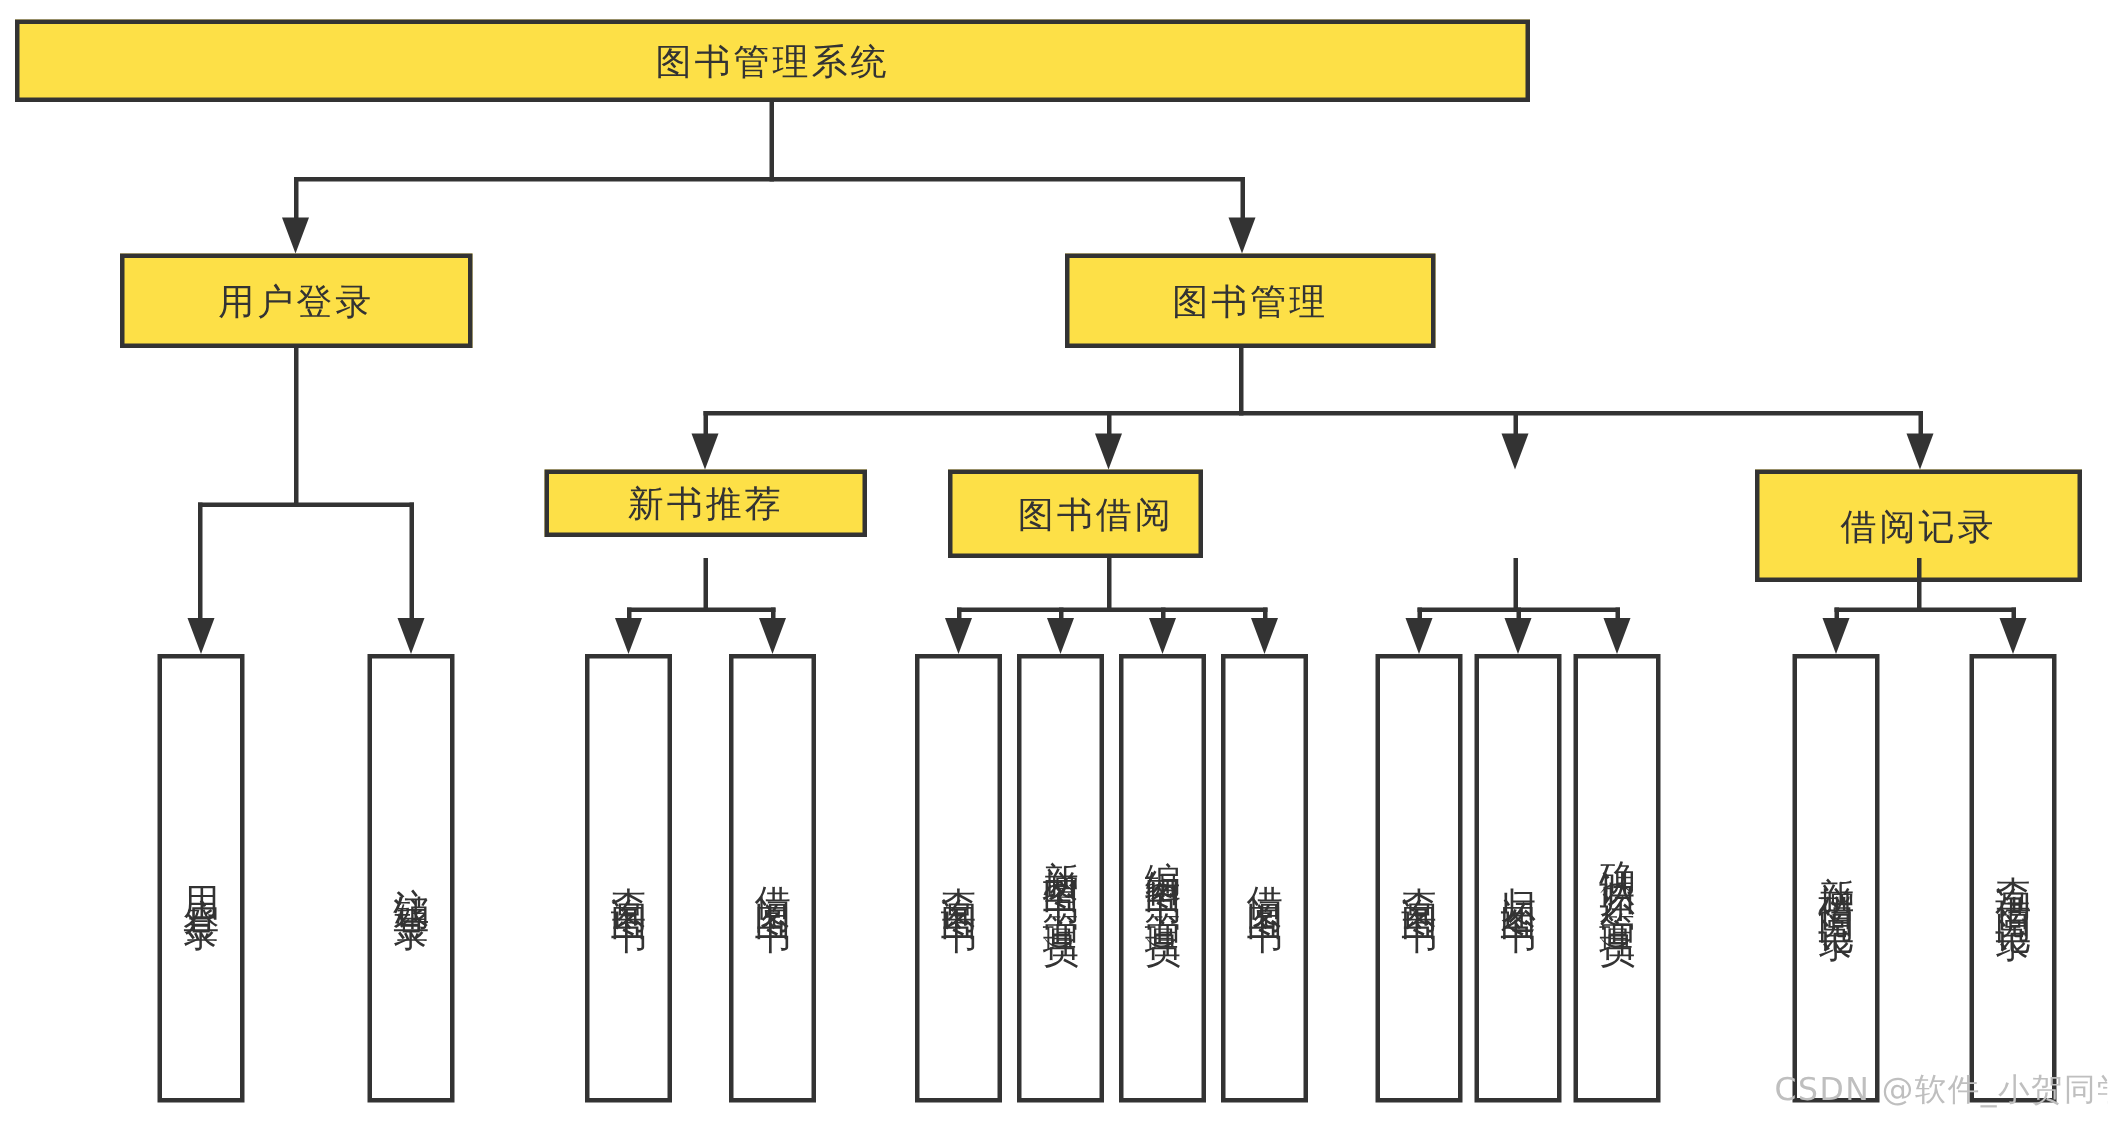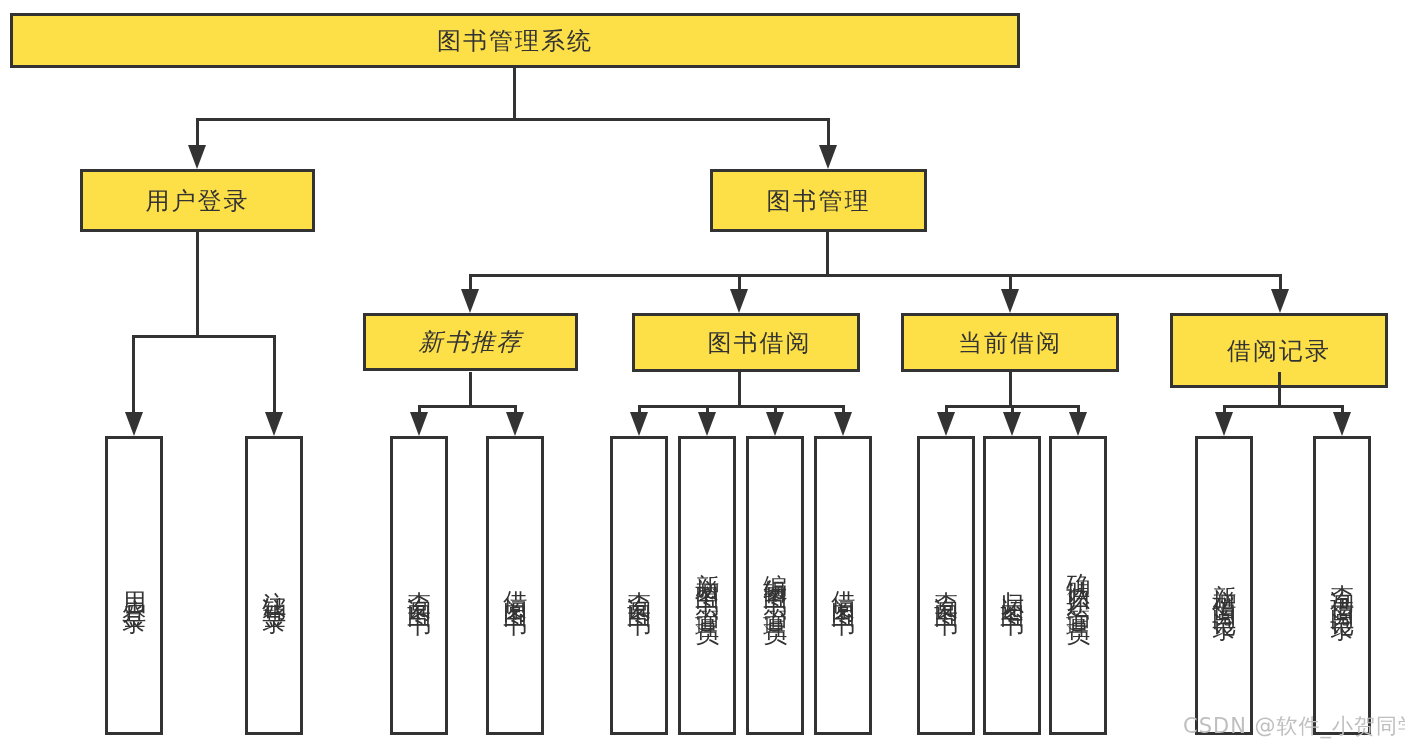--- a/index.html
+++ b/index.html
@@ -66,27 +66,26 @@
 </style>
 </head>
 <body>
 
 <div class="canvas">
 
   <div class="node" style="left:10px;top:13px;width:1010px;height:55px;">图书管理系统</div>
 
   <div class="node" style="left:80px;top:169px;width:235px;height:63px;">用户登录</div>
 
-  <div class="node" style="left:710px;top:169px;width:217px;height:63px;">图书管理</div>
+  <div class="node" style="left:710px;top:169px;width:247px;height:63px;">图书管理</div>
 
-  <div class="node" style="left:363px;top:313px;width:215px;height:58px;font-style:italic;">新书推荐</div>
+  <div class="node" style="left:363px;top:313px;width:215px;height:45px;">新书推荐</div>
 
-  <div class="node" style="left:632px;top:313px;width:228px;height:59px;padding-left:27px;">图书借阅</div>
+  <div class="node" style="left:632px;top:313px;width:170px;height:59px;padding-left:27px;">图书借阅</div>
 
-  <div class="node" style="left:901px;top:313px;width:218px;height:59px;">当前借阅</div>
 
   <div class="node" style="left:1170px;top:313px;width:218px;height:75px;">借阅记录</div>
 
   <div class="leaf" style="left:105px;top:436px;width:58px;height:299px;">
     <span>用户登录</span>
   </div>
   <div class="leaf" style="left:245px;top:436px;width:58px;height:299px;">
     <span>注销登录</span>
   </div>
 

